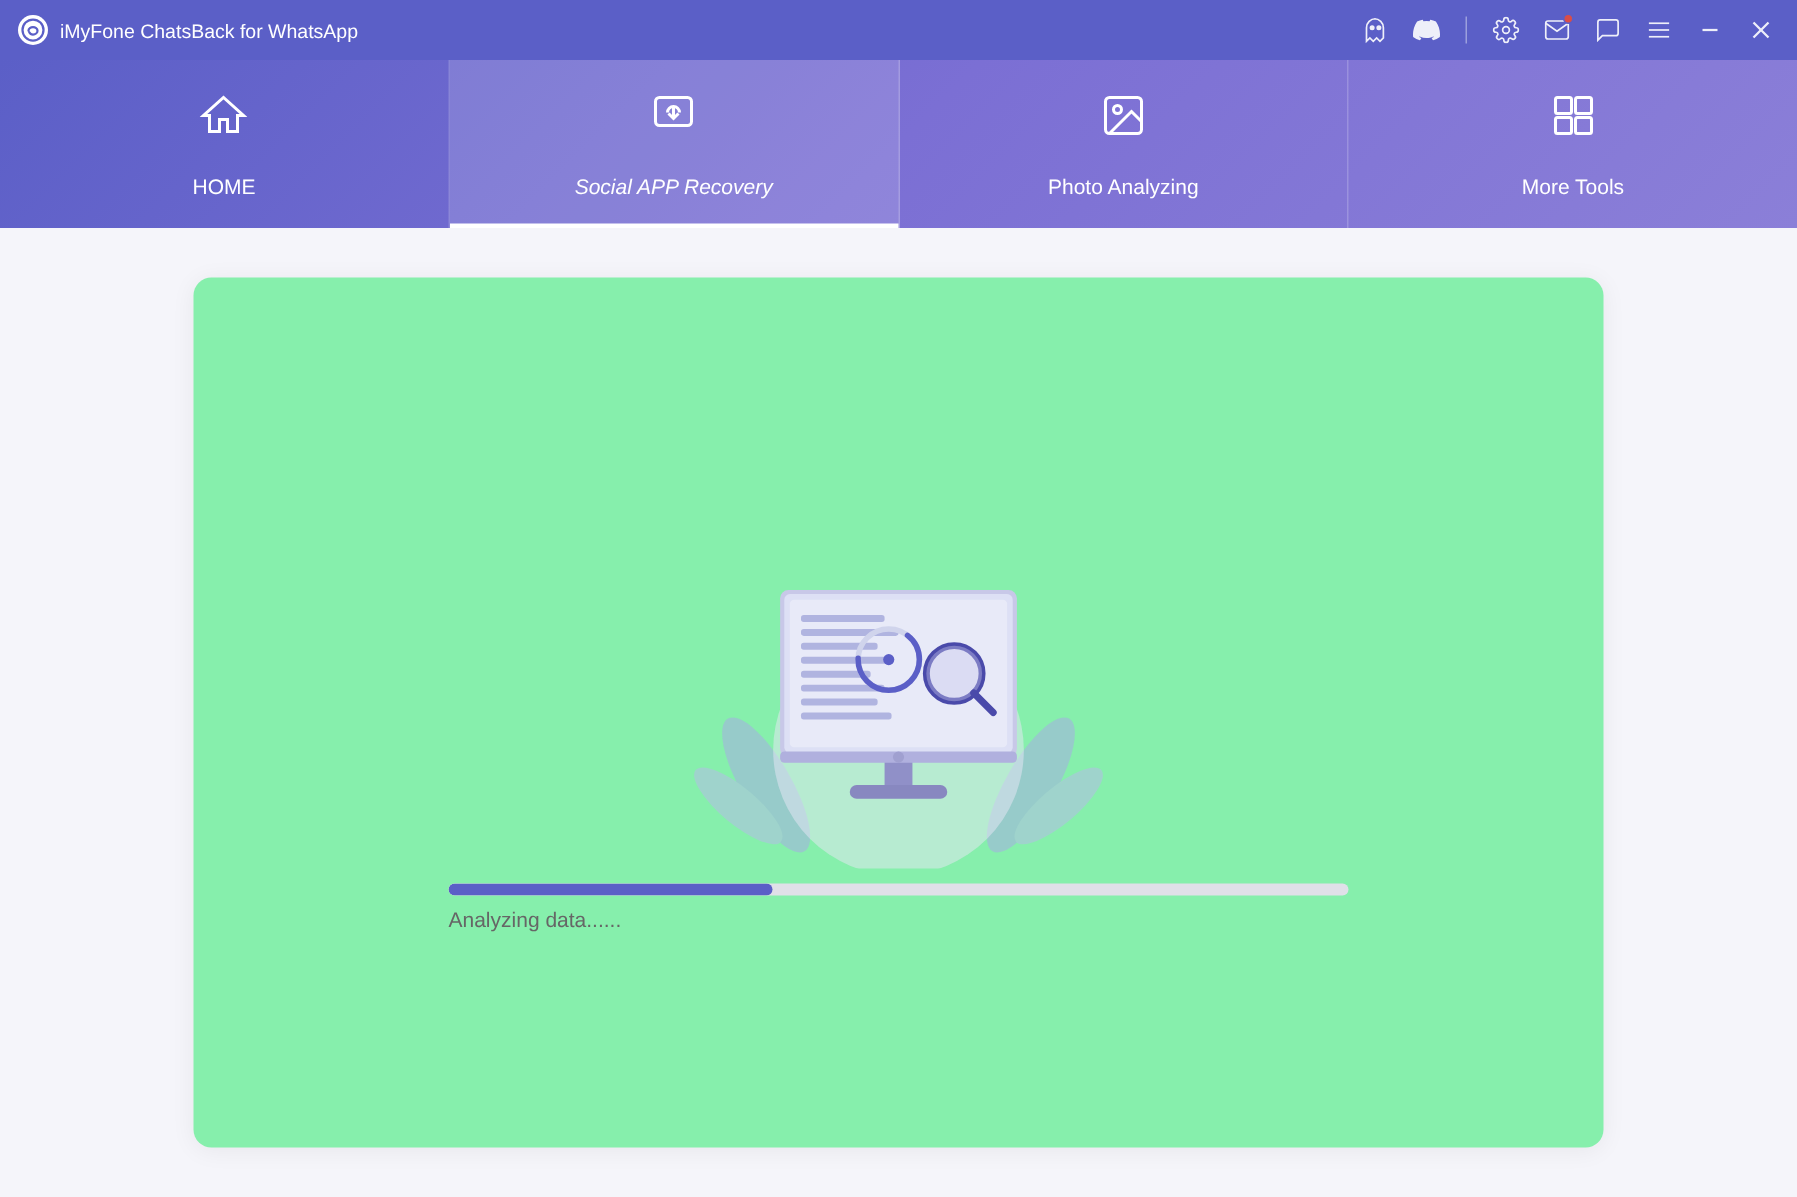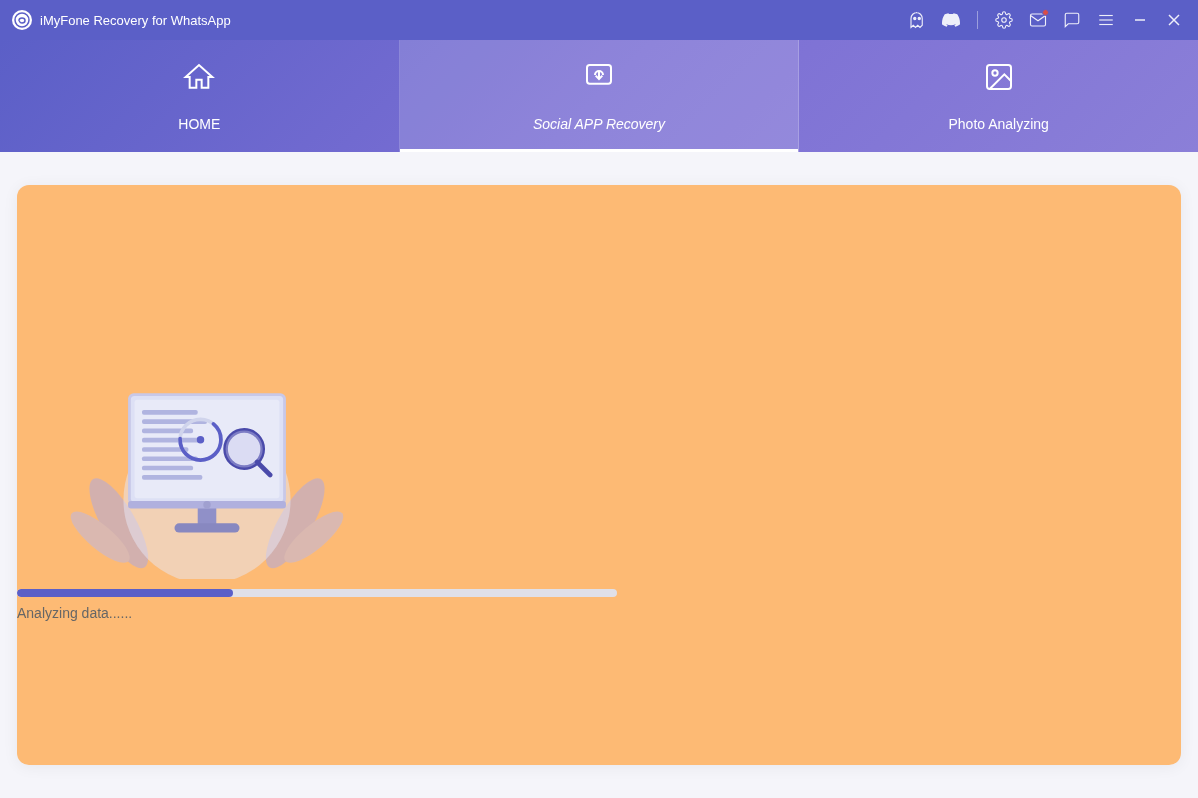--- a/index.html
+++ b/index.html
@@ -125,26 +125,27 @@
     
     .main-content {
       height: calc(798px - 40px - 112px);
       background: #f5f5fa;
       display: flex;
       align-items: center;
       justify-content: center;
       flex-direction: column;
     }
     .content-card {
-      background: #fdba74;
+      background: #86efac;
       border-radius: 12px;
-      width: 1164px;
+      width: 940px;
       height: 580px;
       display: flex;
       flex-direction: column;
+      align-items: center;
       justify-content: center;
       gap: 20px;
       box-shadow: 0 2px 16px rgba(0,0,0,0.06);
     }
 
     
     .illustration {
       width: 380px;
       height: 240px;
       position: relative;
@@ -188,21 +189,21 @@
 <body>
 
 <div class="titlebar">
   <div class="titlebar-left">
     <div class="titlebar-logo">
       <svg width="16" height="16" viewBox="0 0 16 16" fill="none">
         <circle cx="8" cy="8" r="7" stroke="#5b5fc7" stroke-width="1.5"></circle>
         <path d="M5 8.5C5 7 6.5 6 8 6C9.5 6 11 7 11 8.5C11 10 9.5 11 8 11C7 11 6 10.5 5.5 9.5" stroke="#5b5fc7" stroke-width="1.5" stroke-linecap="round"></path>
       </svg>
     </div>
-    <span class="titlebar-title">iMyFone Recovery for WhatsApp</span>
+    <span class="titlebar-title">iMyFone ChatsBack for WhatsApp</span>
   </div>
   <div class="titlebar-right">
     <div class="titlebar-icon" title="Ghost">
       <svg width="18" height="18" viewBox="0 0 24 24" fill="none" stroke="white" stroke-width="1.5">
         <path d="M12 2C7.58 2 4 5.58 4 10v12l3-3 3 3 3-3 3 3 3-3V10c0-4.42-3.58-8-8-8z"></path>
         <circle cx="9" cy="10" r="1.5" fill="white"></circle>
         <circle cx="15" cy="10" r="1.5" fill="white"></circle>
       </svg>
     </div>
     <div class="titlebar-icon" title="Discord">
@@ -277,20 +278,31 @@
     <span class="nav-icon">
       <svg viewBox="0 0 24 24" fill="none" stroke="white" stroke-width="1.5">
         <rect x="3" y="3" width="18" height="18" rx="2"></rect>
         <circle cx="9" cy="9" r="2"></circle>
         <path d="M21 15l-5-5L5 21"></path>
       </svg>
     </span>
     <span class="nav-label">Photo Analyzing</span>
   </div>
 
+  <div class="nav-item">
+    <span class="nav-icon">
+      <svg viewBox="0 0 24 24" fill="none" stroke="white" stroke-width="1.5">
+        <rect x="3" y="3" width="8" height="8" rx="1"></rect>
+        <rect x="13" y="3" width="8" height="8" rx="1"></rect>
+        <rect x="3" y="13" width="8" height="8" rx="1"></rect>
+        <rect x="13" y="13" width="8" height="8" rx="1"></rect>
+      </svg>
+    </span>
+    <span class="nav-label">More Tools</span>
+  </div>
 </div>
 
 <div class="main-content">
   <div class="content-card">
 
     <div class="illustration">
       <svg class="monitor-svg" viewBox="0 0 400 280" xmlns="http://www.w3.org/2000/svg">
 
         <g opacity="0.5">
           <ellipse cx="105" cy="220" rx="18" ry="55" fill="#a8a8e8" transform="rotate(-30 105 220)"></ellipse>

